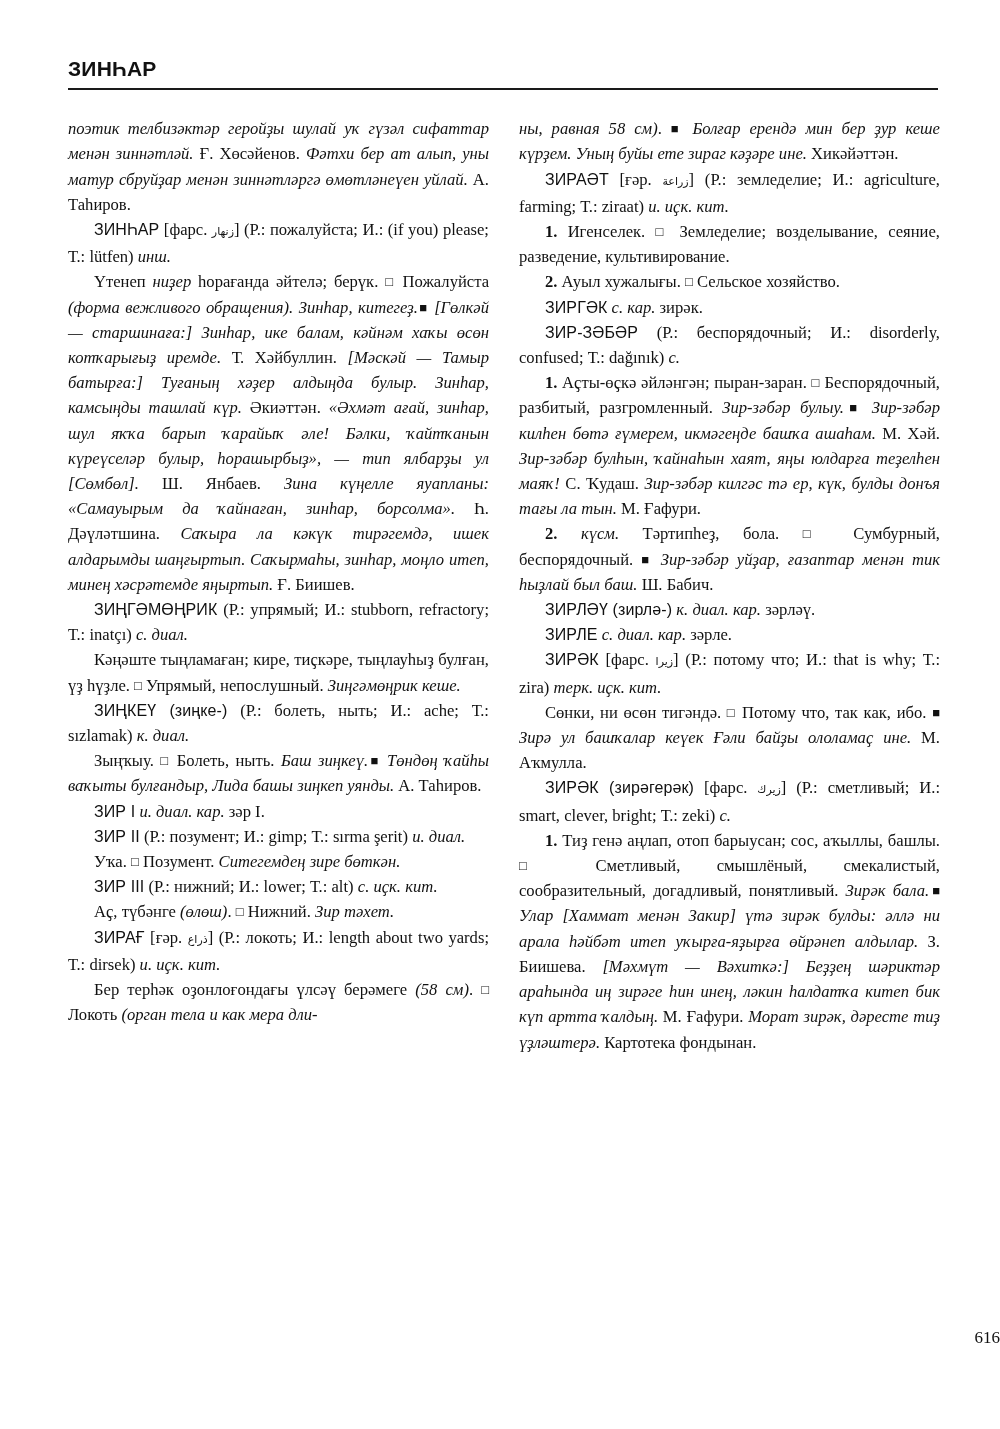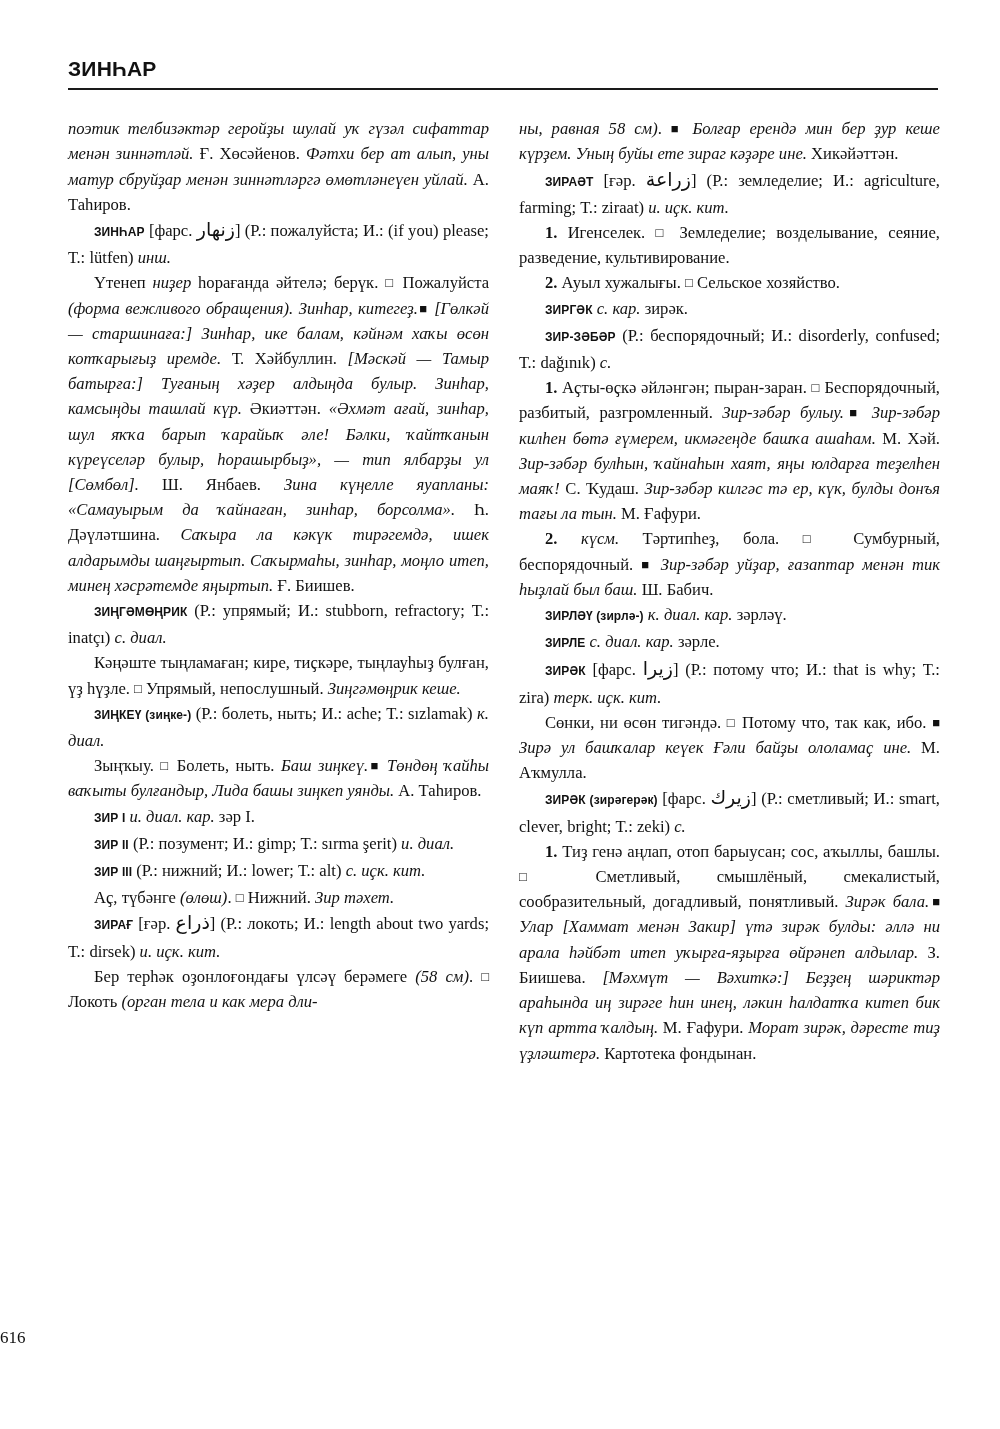--- a/index.html
+++ b/index.html
@@ -57,59 +57,59 @@
     margin: 0;
   }
   .ind {
     text-indent: 26px;
   }
   .noind {
     text-indent: 0;
   }
   
   .hw {
-    font-weight: bold;
+    font-weight: normal;
     font-family: "Liberation Sans", "DejaVu Sans", sans-serif;
-    font-size: 12px;
+    font-size: 16px;
     letter-spacing: 0.1px;
   }
   .hw-ser {
     font-weight: normal;
   }
   .it {
     font-style: italic;
   }
   .rom {
     font-style: normal;
   }
   .num {
     font-weight: bold;
   }
   .ar {
     font-family: "DejaVu Sans", sans-serif;
-    font-size: 19px;
+    font-size: 11px;
     direction: rtl;
     unicode-bidi: isolate;
   }
   .sq-open::before {
     content: "\25A1";
     font-size: 13px;
     vertical-align: 1px;
   }
   .sq-fill::before {
     content: "\25A0";
     font-size: 13px;
     vertical-align: 1px;
   }
   .folio {
     position: absolute;
     left: 0;
     top: 1322px;
     width: 1000px;
-    text-align: left;
+    text-align: right;
     font-size: 17px;
   }
 </style>
 </head>
 <body>
 
 <div class="page">
 
   <div class="runhead">ЗИНҺАР</div>
   <div class="rule"></div>
@@ -118,20 +118,21 @@
     <div class="col" id="col-left">
         <p class="noind"><span class="it">поэтик телбизәктәр геройҙы шулай уҡ гүзәл сифаттар менән зиннәтләй.</span><span class="rom"> Ғ. Хөсәйенов. </span><span class="it">Фәтхи бер ат алып, уны матур сбруйҙар менән зиннәтләргә өмөтләнеүен уйлай.</span><span class="rom"> А. Таһиров.</span></p>
         <p class="ind"><span class="hw">ЗИНҺАР</span><span class="rom"> [фарс. </span><span class="ar">زنهار</span><span class="rom">] (Р.: пожалуйста; И.: (if you) please; Т.: lütfen) </span><span class="it">инш.</span></p>
         <p class="ind"><span class="rom">Үтенеп </span><span class="it">ниҙер</span><span class="rom"> һорағанда әйтелә; берүк. </span><span class="sq-open"></span><span class="rom"> Пожалуйста </span><span class="it">(форма вежливого обращения). Зинһар, китегеҙ.</span><span class="sq-fill"></span><span class="it"> [Гөлкәй — старшинаға:] Зинһар, ике балам, кәйнәм хаҡы өсөн котҡарығыҙ иремде.</span><span class="rom"> Т. Хәйбуллин. </span><span class="it">[Мәскәй — Тамыр батырға:] Туғаның хәҙер алдыңда булыр. Зинһар, камсыңды ташлай күр.</span><span class="rom"> Әкиәттән. </span><span class="it">«Әхмәт ағай, зинһар, шул яҡҡа барып ҡарайыҡ әле! Бәлки, ҡайтҡанын күреүселәр булыр, һорашырбыҙ», — тип ялбарҙы ул [Сөмбөл].</span><span class="rom"> Ш. Янбаев. </span><span class="it">Зина күңелле яуапланы: «Самауырым да ҡайнаған, зинһар, борсолма».</span><span class="rom"> Һ. Дәүләтшина. </span><span class="it">Саҡыра ла кәкүк тирәгемдә, ишек алдарымды шаңғыртып. Саҡырмаһы, зинһар, моңло итеп, минең хәсрәтемде яңыртып.</span><span class="rom"> Ғ. Биишев.</span></p>
         <p class="ind"><span class="hw">ЗИҢГӘМӨҢРИК</span><span class="rom"> (Р.: упрямый; И.: stubborn, refractory; Т.: inatçı) </span><span class="it">с. диал.</span></p>
         <p class="ind"><span class="rom">Кәңәште тыңламаған; кире, тиҫкәре, тыңлауһыҙ булған, үҙ һүҙле. </span><span class="sq-open"></span><span class="rom"> Упрямый, непослушный. </span><span class="it">Зиңгәмөңрик кеше.</span></p>
         <p class="ind"><span class="hw">ЗИҢКЕҮ</span><span class="hw"> (зиңке-)</span><span class="rom"> (Р.: болеть, ныть; И.: ache; Т.: sızlamak) </span><span class="it">к. диал.</span></p>
         <p class="ind"><span class="rom">Зыңҡыу. </span><span class="sq-open"></span><span class="rom"> Болеть, ныть. </span><span class="it">Баш зиңкеү.</span><span class="sq-fill"></span><span class="it"> Төндөң ҡайһы ваҡыты булғандыр, Лида башы зиңкеп уянды.</span><span class="rom"> А. Таһиров.</span></p>
         <p class="ind"><span class="hw">ЗИР I</span><span class="it"> и. диал. кар. </span><span class="hw-ser">зәр I.</span></p>
         <p class="ind"><span class="hw">ЗИР II</span><span class="rom"> (Р.: позумент; И.: gimp; Т.: sırma şerit) </span><span class="it">и. диал.</span></p>
+        <p class="ind"><span class="rom">Уҡа. </span><span class="sq-open"></span><span class="rom"> Позумент. </span><span class="it">Ситегемдең зире бөткән.</span></p>
         <p class="ind"><span class="hw">ЗИР III</span><span class="rom"> (Р.: нижний; И.: lower; Т.: alt) </span><span class="it">с. иҫк. кит.</span></p>
         <p class="ind"><span class="rom">Аҫ, түбәнге </span><span class="it">(өлөш)</span><span class="rom">. </span><span class="sq-open"></span><span class="rom"> Нижний. </span><span class="it">Зир тәхет.</span></p>
         <p class="ind"><span class="hw">ЗИРАҒ</span><span class="rom"> [ғәр. </span><span class="ar">ذراع</span><span class="rom">] (Р.: локоть; И.: length about two yards; Т.: dirsek) </span><span class="it">и. иҫк. кит.</span></p>
         <p class="ind"><span class="rom">Бер терһәк оҙонлоғондағы үлсәү берәмеге </span><span class="it">(58 см)</span><span class="rom">. </span><span class="sq-open"></span><span class="rom"> Локоть </span><span class="it">(орган тела и как мера дли-</span></p>
       </div>
     <div class="col" id="col-right">
         <p class="noind"><span class="it">ны, равная 58 см)</span><span class="rom">. </span><span class="sq-fill"></span><span class="it"> Болғар ерендә мин бер ҙур кеше күрҙем. Уның буйы ете зираг кәҙәре ине.</span><span class="rom"> Хикәйәттән.</span></p>
         <p class="ind"><span class="hw">ЗИРАӘТ</span><span class="rom"> [ғәр. </span><span class="ar">زراعة</span><span class="rom">] (Р.: земледелие; И.: agriculture, farming; Т.: ziraat) </span><span class="it">и. иҫк. кит.</span></p>
         <p class="ind"><span class="num">1.</span><span class="rom"> Игенселек. </span><span class="sq-open"></span><span class="rom"> Земледелие; возделывание, сеяние, разведение, культивирование.</span></p>
         <p class="ind"><span class="num">2.</span><span class="rom"> Ауыл хужалығы. </span><span class="sq-open"></span><span class="rom"> Сельское хозяйство.</span></p>

